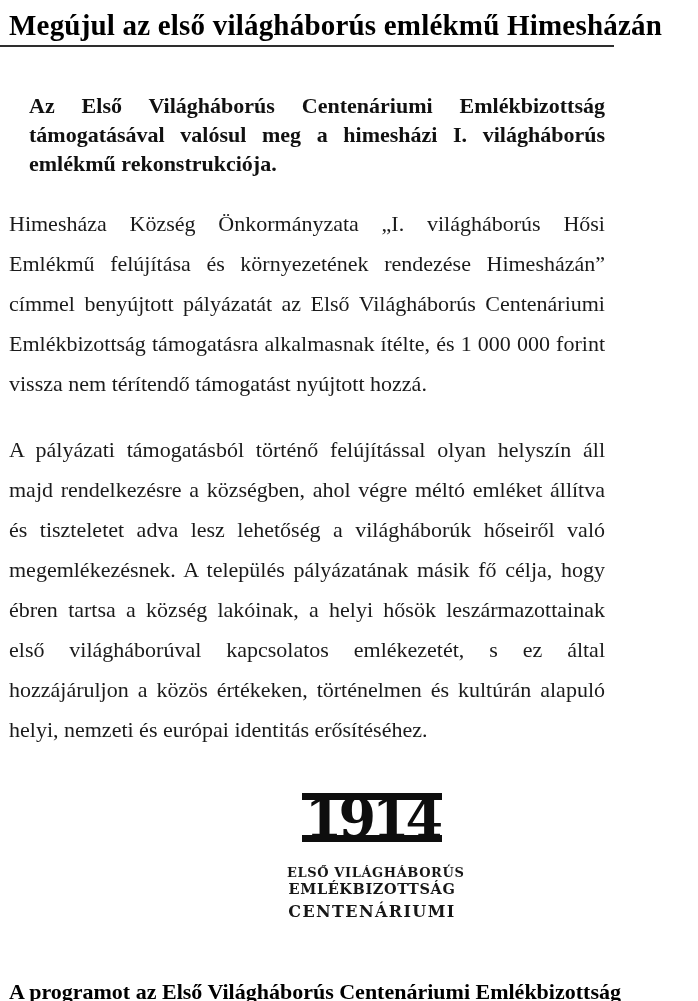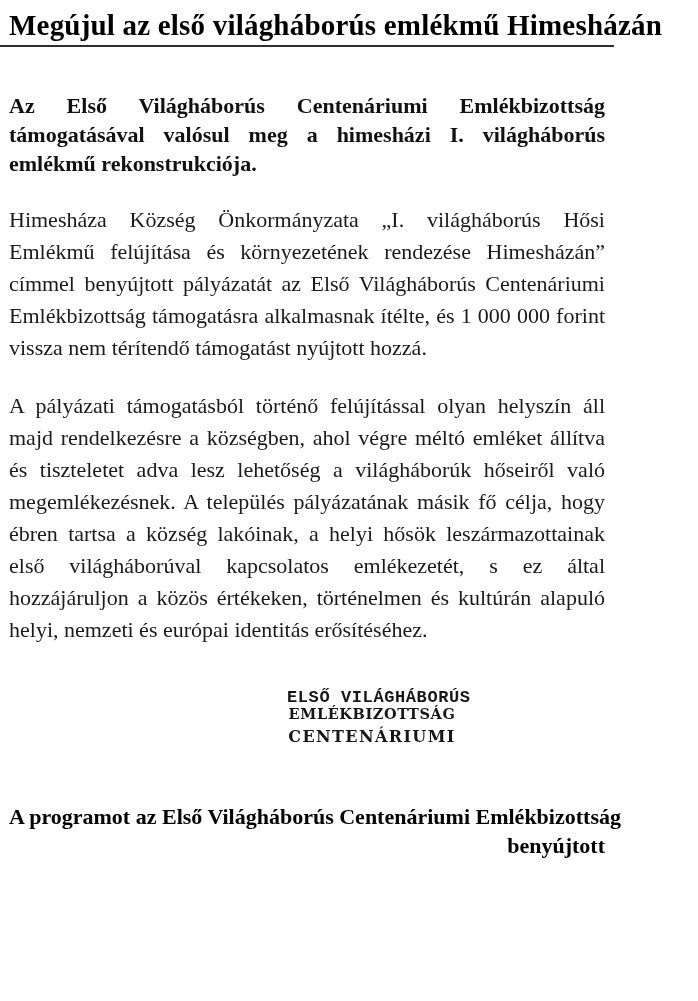--- a/index.html
+++ b/index.html
@@ -33,28 +33,29 @@
   }
   .title-rule {
     border: 0;
     border-bottom: 2px solid #2e2e2e;
     margin: 4px -9px 0 -9px;
     height: 0;
   }
   p.para {
     margin: 26px 0 0 0;
     font-size: 22px;
-    line-height: 32px;
+    line-height: 40px;
     text-align: justify;
   }
   p.para.lead {
     margin-top: 44px;
     font-weight: bold;
     line-height: 29px;
     color: #111111;
+    margin-left: 20px;
   }
   
   .logo {
     width: 170px;
     margin: 44px auto 0 auto;
     margin-left: 278px; 
     text-align: center;
     color: #101010;
   }
   .logo-year {
@@ -78,21 +79,21 @@
     background: #0e0e0e;
   }
   .logo-year::before { top: -1px; }
   .logo-year::after  { bottom: 0; }
   .logo-line {
     font-family: "DejaVu Serif", serif;
     font-weight: bold;
     color: #171717;
     white-space: nowrap;
   }
-  .logo-line.l1 { font-size: 17px; line-height: 15px; letter-spacing: 0.6px; margin-top: 16px; font-family: Liberation Mono, monospace; }
+  .logo-line.l1 { font-size: 13px; line-height: 15px; letter-spacing: 0.6px; margin-top: 23px; }
   .logo-line.l2 { font-size: 16px;   line-height: 18px; letter-spacing: 1.4px; }
   .logo-line.l3 { font-size: 14.5px; line-height: 17px; letter-spacing: 0.6px; margin-bottom: 6px; }
   
   .doc-footer {
     margin-top: 56px;
     text-align: right;
     font-weight: bold;
     font-size: 22px;
     line-height: 29px;
     color: #000000;
@@ -109,20 +110,21 @@
   <div class="title-rule"></div>
 
   <p class="para lead">Az Első Világháborús Centenáriumi Emlékbizottság támogatásával valósul meg a himesházi I. világháborús emlékmű rekonstrukciója.</p>
 
   <p class="para">Himesháza Község Önkormányzata „I. világháborús Hősi Emlékmű felújítása és környezetének rendezése Himesházán” címmel benyújtott pályázatát az Első Világháborús Centenáriumi Emlékbizottság támogatásra alkalmasnak ítélte, és 1&nbsp;000&nbsp;000 forint vissza nem térítendő támogatást nyújtott hozzá.</p>
 
 
   <p class="para">A pályázati támogatásból történő felújítással olyan helyszín áll majd rendelkezésre a községben, ahol végre méltó emléket állítva és tiszteletet adva lesz lehetőség a világháborúk hőseiről való megemlékezésnek. A település pályázatának másik fő célja, hogy ébren tartsa a község lakóinak, a helyi hősök leszármazottainak első világháborúval kapcsolatos emlékezetét, s ez által hozzájáruljon a közös értékeken, történelmen és kultúrán alapuló helyi, nemzeti és európai identitás erősítéséhez.</p>
 
   <div class="logo">
+    <div class="logo-year">1914</div>
     <div class="logo-line l1">ELSŐ VILÁGHÁBORÚS</div>
     <div class="logo-line l3">EMLÉKBIZOTTSÁG</div>
     <div class="logo-line l2">CENTENÁRIUMI</div>
   </div>
 
   <div class="doc-footer">
     <div>A programot az Első Világháborús Centenáriumi Emlékbizottság</div>
     <div>benyújtott</div>
   </div>
 

